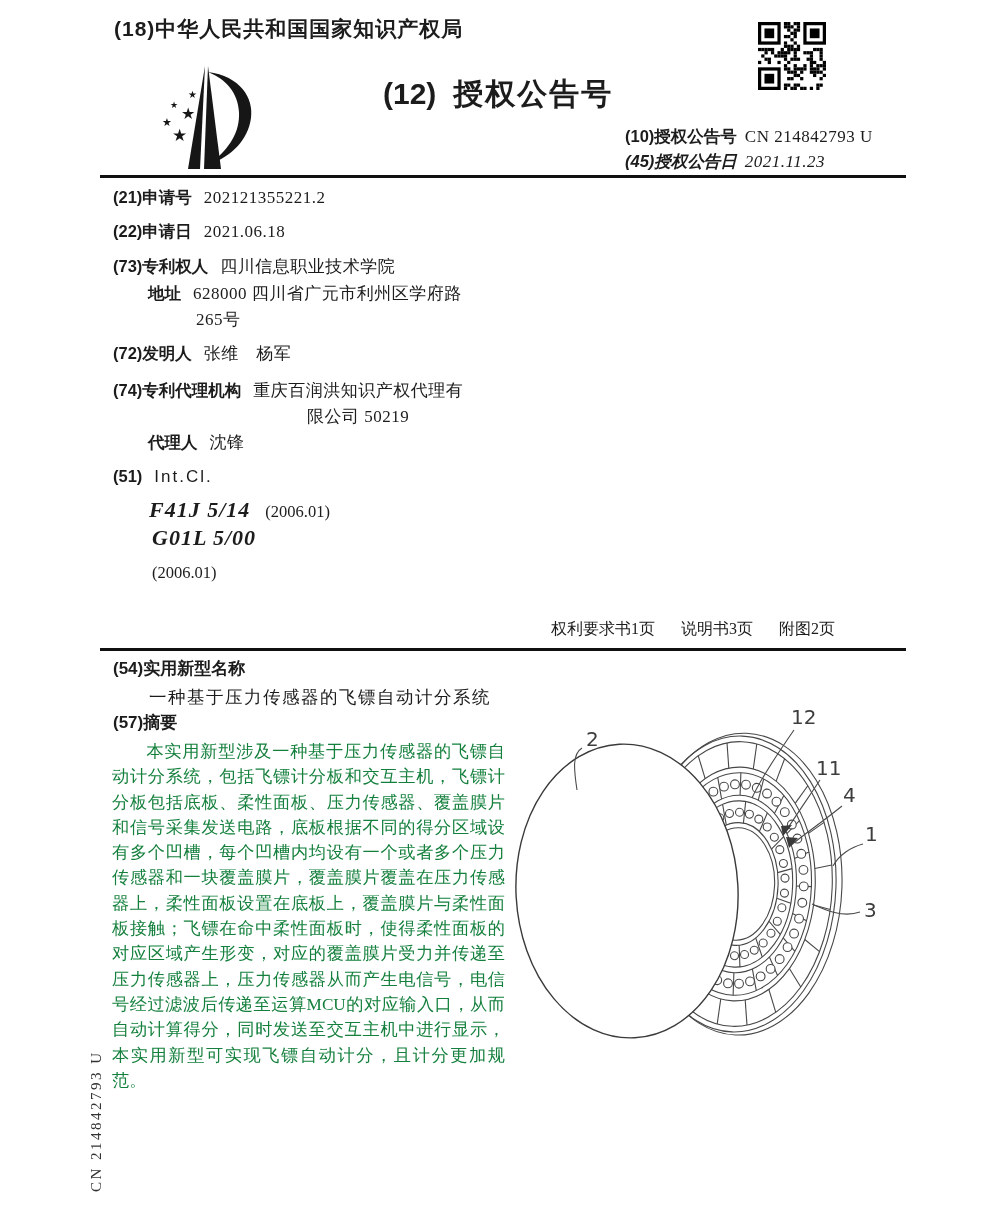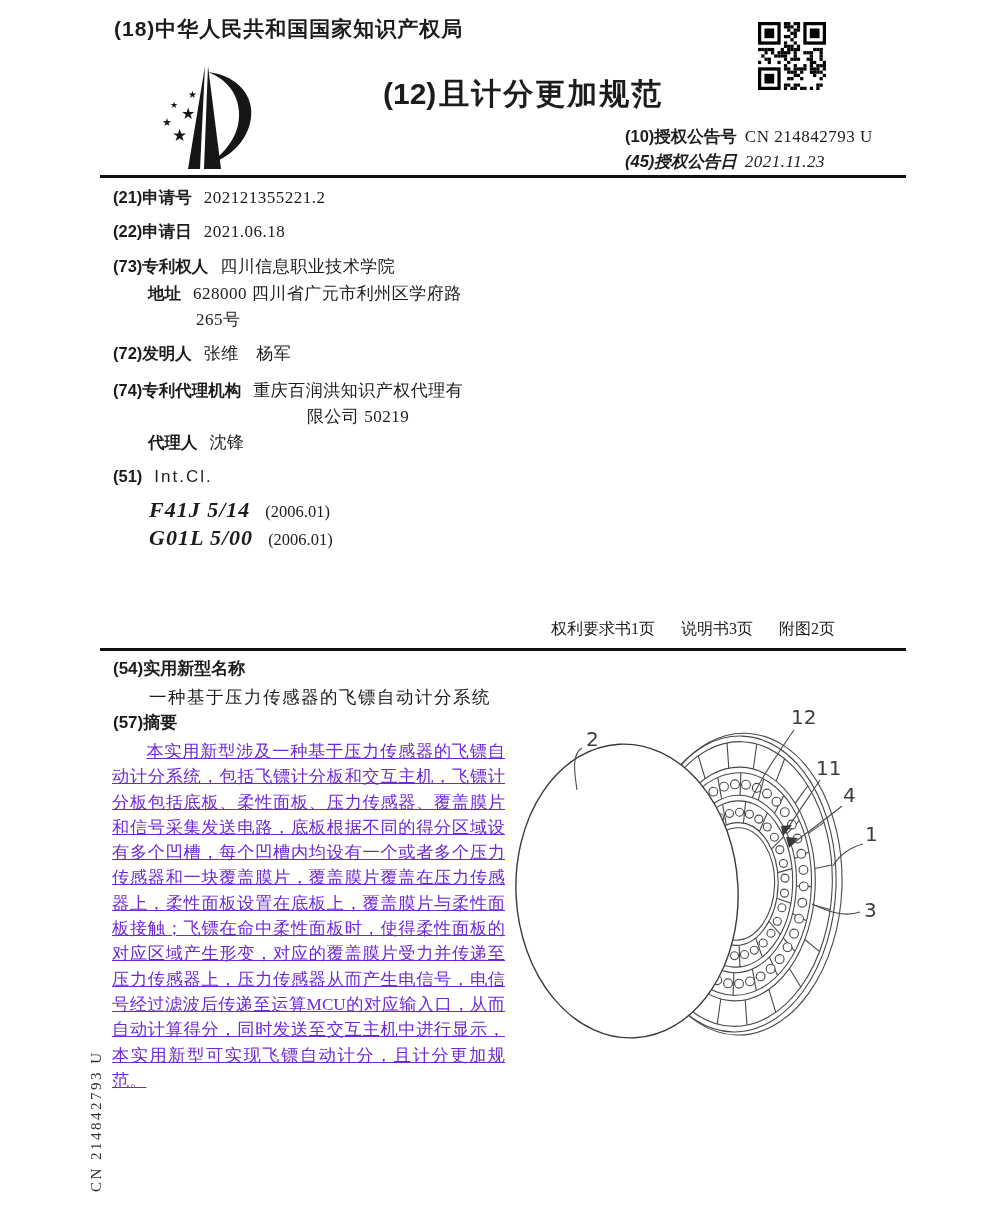--- a/index.html
+++ b/index.html
@@ -5,21 +5,21 @@
   html,body{margin:0;padding:0;}
   body{width:998px;height:1205px;background:#ffffff;position:relative;overflow:hidden;
        font-family:"Liberation Serif","DejaVu Serif",serif;color:#1c1c1c;}
   .abs{position:absolute;}
   .sans{font-family:"Liberation Sans","DejaVu Sans",sans-serif;}
   .serif{font-family:"Liberation Serif","DejaVu Serif",serif;}
   .b{font-weight:bold;}
 
   .office{left:114px;top:15px;font-size:21px;letter-spacing:1px;}
   .doc-title{left:383px;top:74px;font-size:30px;letter-spacing:2px;}
-  .doc-title .code{margin-right:3px;letter-spacing:0;}
+  .doc-title .code{margin-right:17px;letter-spacing:0;}
   .qr{left:758px;top:22px;width:68px;height:68px;}
   .publine{left:625px;display:flex;align-items:baseline;gap:8px;font-size:17px;}
   .publine .lbl{font-size:16.5px;}
   .publine .val{font-size:17px;letter-spacing:0.5px;}
   .pub1{top:126px;}
   .pub2{top:151px;font-style:italic;}
 
   .rule{left:100px;width:806px;background:#101010;}
   .rule1{top:175px;height:2.5px;}
   .rule2{top:648px;height:3px;}
@@ -31,35 +31,35 @@
   .r-appdate{left:113px;top:221px;}
   .r-patentee{left:113px;top:255px;}
   .r-addr1{left:148px;top:282px;}
   .r-addr2{left:196px;top:308px;}
   .r-inventors{left:113px;top:342px;}
   .r-agency{left:113px;top:379px;}
   .r-agency2{left:287px;top:405px;margin-left:20px;}
   .r-agent{left:148px;top:431px;}
   .r-intcl{left:113px;top:467px;}
   .r-cls1{left:149px;top:497px;}
-  .r-cls2{left:149px;top:525px;}
+  .r-cls2{left:149px;top:525px;flex-direction:column;}
   .cls .code{font-style:italic;font-weight:bold;font-size:22px;letter-spacing:1px;}
   .cls .ver{font-size:16.5px;margin-left:3px;}
 
   .pages-info{left:500px;top:619px;width:335px;text-align:right;font-size:16px;}
   .pages-info span{margin-left:22px;white-space:nowrap;}
   .pages-info span:first-child{margin-left:0;margin-top:39px;}
 
   .sec-label{left:113px;font-size:17px;}
   .sec54{top:657px;}
   .sec57{top:711px;}
   .invention-title{left:149px;top:685px;font-size:17.5px;letter-spacing:1.5px;}
 
   .abstract{left:112px;top:739px;width:393px;font-size:17.2px;line-height:25.3px;
-            text-align:justify;text-indent:2em;color:#6d28d9;text-decoration:underline;}
+            text-align:justify;text-indent:2em;color:#15803d;}
 
   .figure{left:503px;top:698px;width:462px;height:392px;}
   .figure svg{display:block;}
 
   .side-pubno{left:88px;top:1192px;transform:rotate(-90deg);transform-origin:0 0;
               font-size:15px;letter-spacing:2.5px;color:#333;white-space:nowrap;}
 
   .logo{left:148px;top:62px;width:114px;height:114px;}
 </style>
 </head>
@@ -74,21 +74,21 @@
     <polygon points="60,4 56,107 73,107" fill="#161616"></polygon>
     <text x="40" y="36" font-size="10" fill="#161616">★</text>
     <text x="22" y="46" font-size="9" fill="#161616">★</text>
     <text x="33" y="57" font-size="16" fill="#161616">★</text>
     <text x="14" y="64" font-size="11" fill="#161616">★</text>
     <text x="24" y="79" font-size="17" fill="#161616">★</text>
   </svg>
 </div>
 
 <div class="abs doc-title sans b">
-  <span class="code">(12)</span><span>且计分更加规范</span>
+  <span class="code">(12)</span><span>授权公告号</span>
 </div>
 
 <div class="abs qr">
   <svg id="qr-svg" width="68" height="68" viewBox="0 0 67.2 67.2">
       <rect x="0" y="25.6" width="3.2" height="3.2" fill="#000"></rect>
       <rect x="0" y="38.400000000000006" width="3.2" height="3.2" fill="#000"></rect>
       <rect x="3.2" y="25.6" width="3.2" height="3.2" fill="#000"></rect>
       <rect x="3.2" y="32" width="3.2" height="3.2" fill="#000"></rect>
       <rect x="6.4" y="25.6" width="3.2" height="3.2" fill="#000"></rect>
       <rect x="6.4" y="28.8" width="3.2" height="3.2" fill="#000"></rect>

